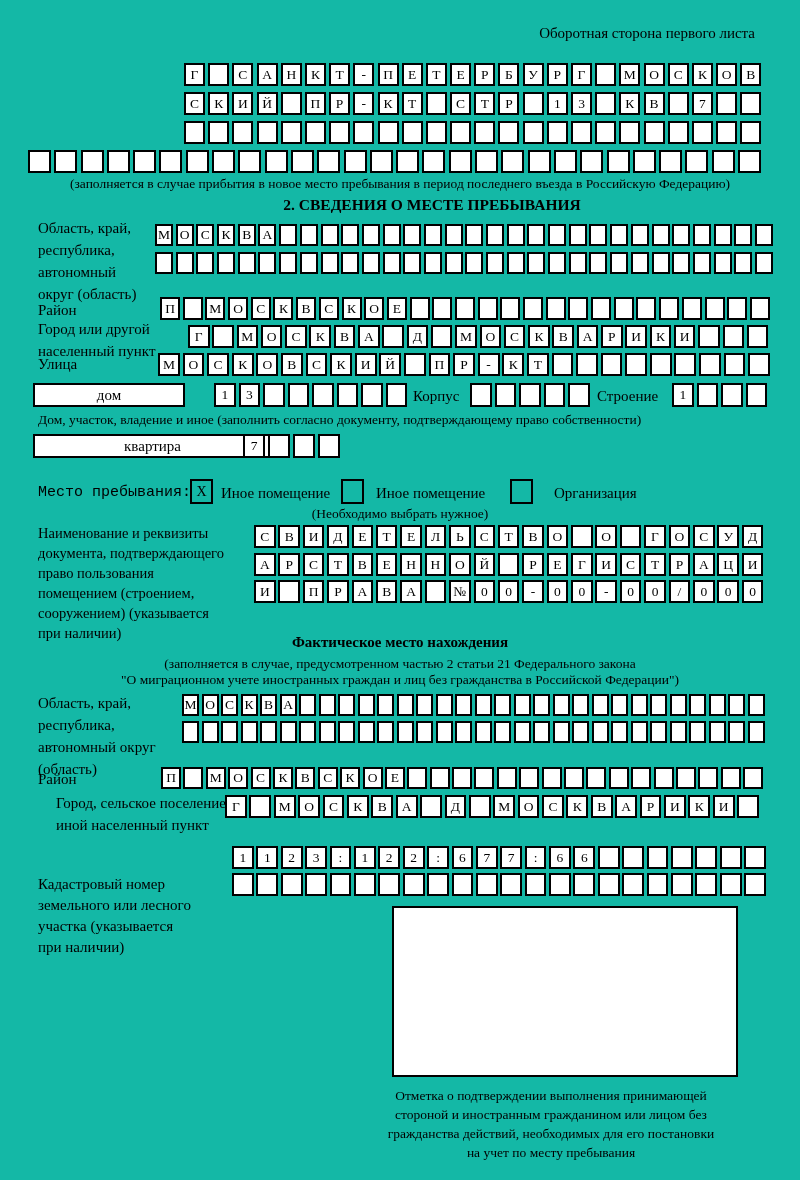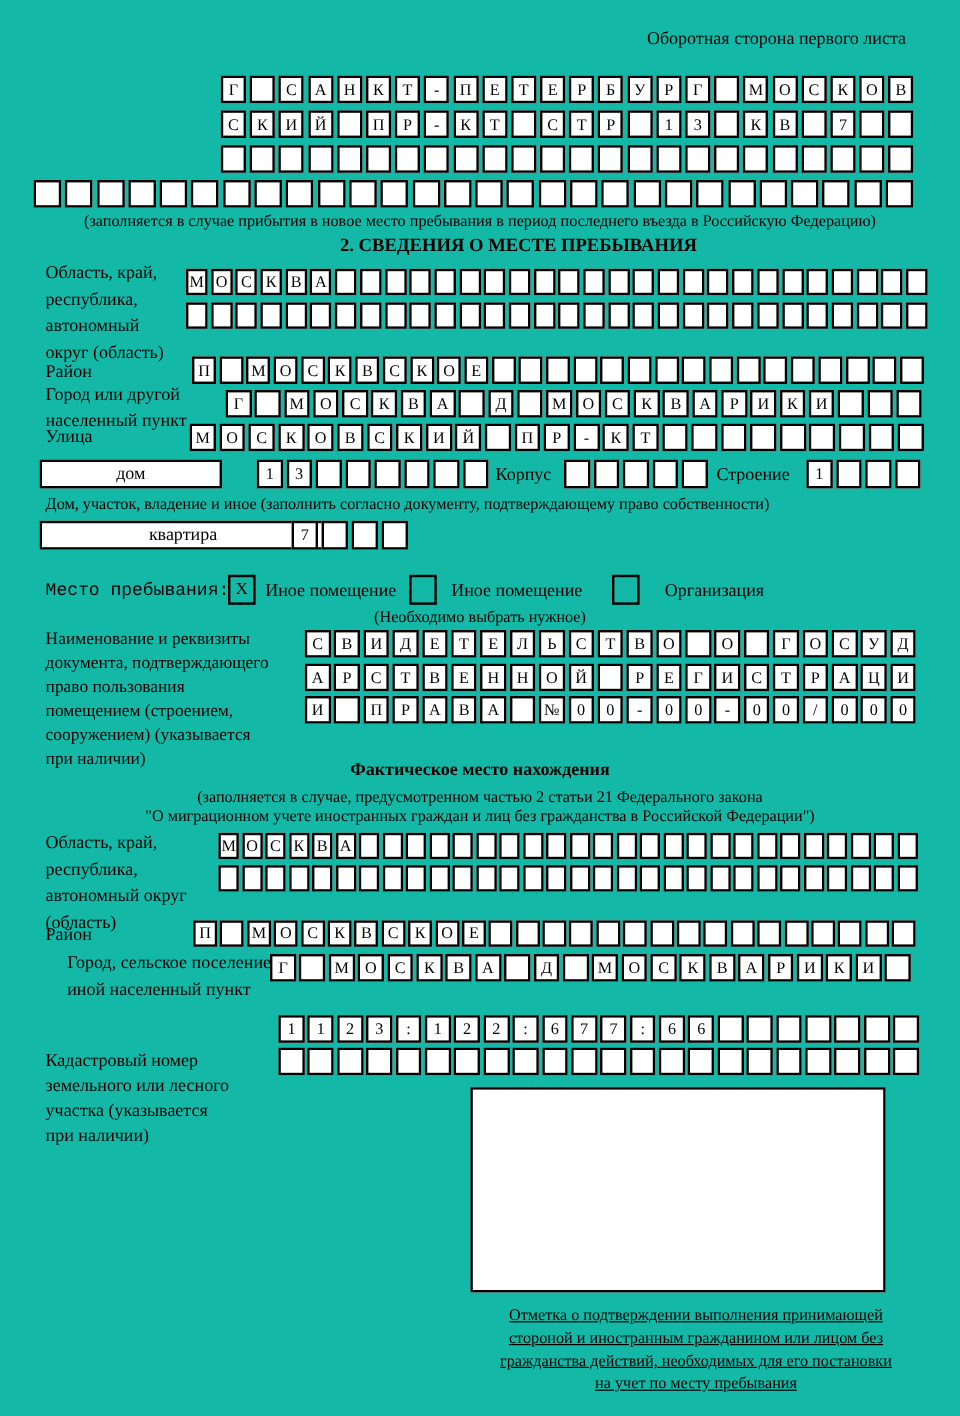--- a/index.html
+++ b/index.html
@@ -595,18 +595,18 @@
       <span class="cell"></span>
       <span class="cell"></span>
       <span class="cell"></span>
       <span class="cell"></span>
       <span class="cell"></span>
       <span class="cell"></span>
       <span class="cell"></span>
     </div>
 
   <div class="bigbox" style="left:392px;top:906px;width:346px;height:171px;"></div>
-  <div class="note center pre" style="left:380px;top:1086px;width:400px;line-height:19px;text-decoration:underline;">Отметка о подтверждении выполнения принимающей
+  <div class="note center pre" style="left:351px;top:1086px;width:400px;line-height:19px;">Отметка о подтверждении выполнения принимающей
 стороной и иностранным гражданином или лицом без
 гражданства действий, необходимых для его постановки
 на учет по месту пребывания</div>
 
 </div>
 
 </body></html>

